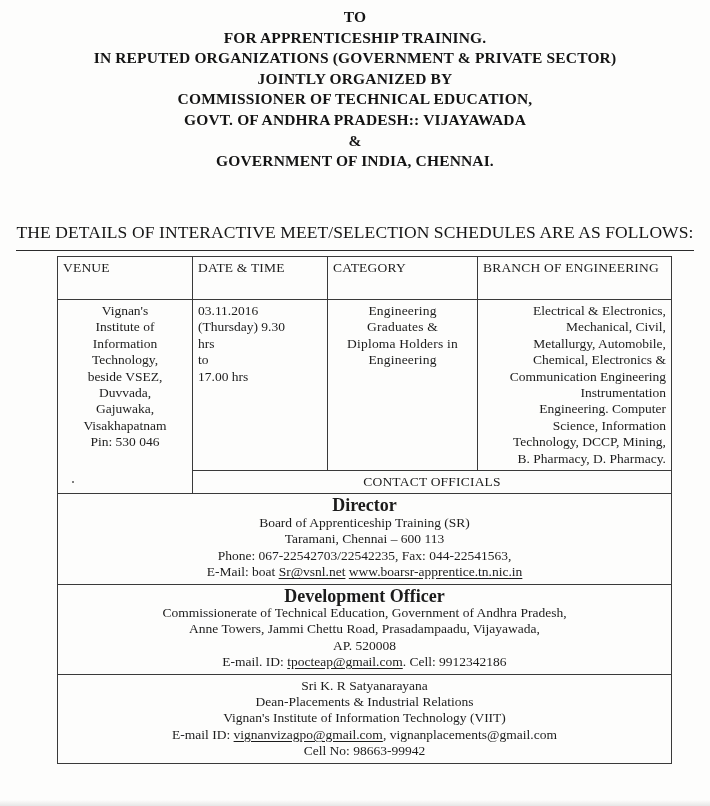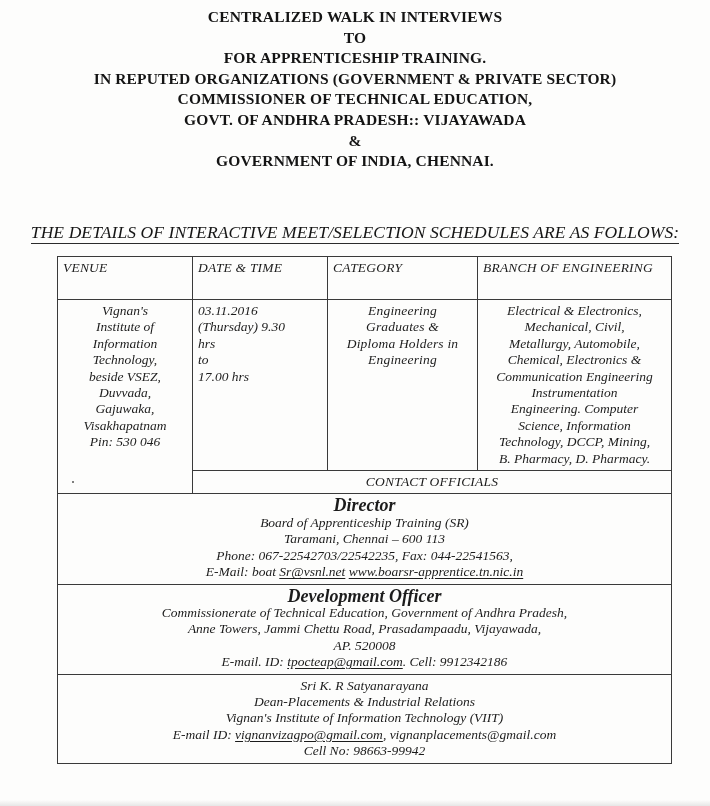--- a/index.html
+++ b/index.html
@@ -46,31 +46,29 @@
     top: 222px;
     left: 0;
     width: 710px;
     text-align: center;
     font-size: 17.5px;
     letter-spacing: 0.1px;
     color: #151515;
   }
   .details-line span {
     border-bottom: 1.4px solid #2b2b2b;
-    padding-bottom: 1px;
-    font-style: italic;
+    padding-bottom: 8px;
   }
 
   
   .tbl-wrap {
     position: absolute;
     left: 57px;
     top: 256px;
     width: 614px;
-    font-style: italic;
   }
   table.sched {
     border-collapse: collapse;
     width: 614px;
     table-layout: fixed;
   }
   table.sched td {
     border: 1.1px solid #3a3a3a;
     vertical-align: top;
     padding: 3px 5px;
@@ -96,21 +94,21 @@
     height: 160px;
   }
   td.c-date {
     padding-top: 42px;
   }
   td.c-cat {
     text-align: center;
     padding-top: 7px;
   }
   td.c-branch {
-    text-align: center;
+    text-align: right;
     padding-top: 6px;
     padding-left: 6px;
   }
   td.c-contact-head {
     text-align: center;
     padding: 4px 0 5px 0;
     font-size: 14px;
     letter-spacing: 0.2px;
     margin-top: 33px;
   }
@@ -152,24 +150,24 @@
     height: 6px;
     background: linear-gradient(to bottom, rgba(255,255,255,0), rgba(150,150,150,0.22));
   }
 </style>
 </head>
 <body>
 
 <div class="page">
 
   <div class="header-block">
-    <div class="header-line">CENTRALIZED WALK IN INTERVIEWS</div>
     <div class="header-line">TO</div>
     <div class="header-line">FOR APPRENTICESHIP TRAINING.</div>
     <div class="header-line">IN REPUTED ORGANIZATIONS (GOVERNMENT &amp; PRIVATE SECTOR)</div>
+    <div class="header-line">JOINTLY ORGANIZED BY</div>
     <div class="header-line">COMMISSIONER OF TECHNICAL EDUCATION,</div>
     <div class="header-line">GOVT. OF ANDHRA PRADESH:: VIJAYAWADA</div>
     <div class="header-line">&amp;</div>
     <div class="header-line">GOVERNMENT OF INDIA, CHENNAI.</div>
   </div>
 
   <div class="details-line">
     <span>THE DETAILS OF INTERACTIVE MEET/SELECTION SCHEDULES ARE AS FOLLOWS:</span>
   </div>
 

